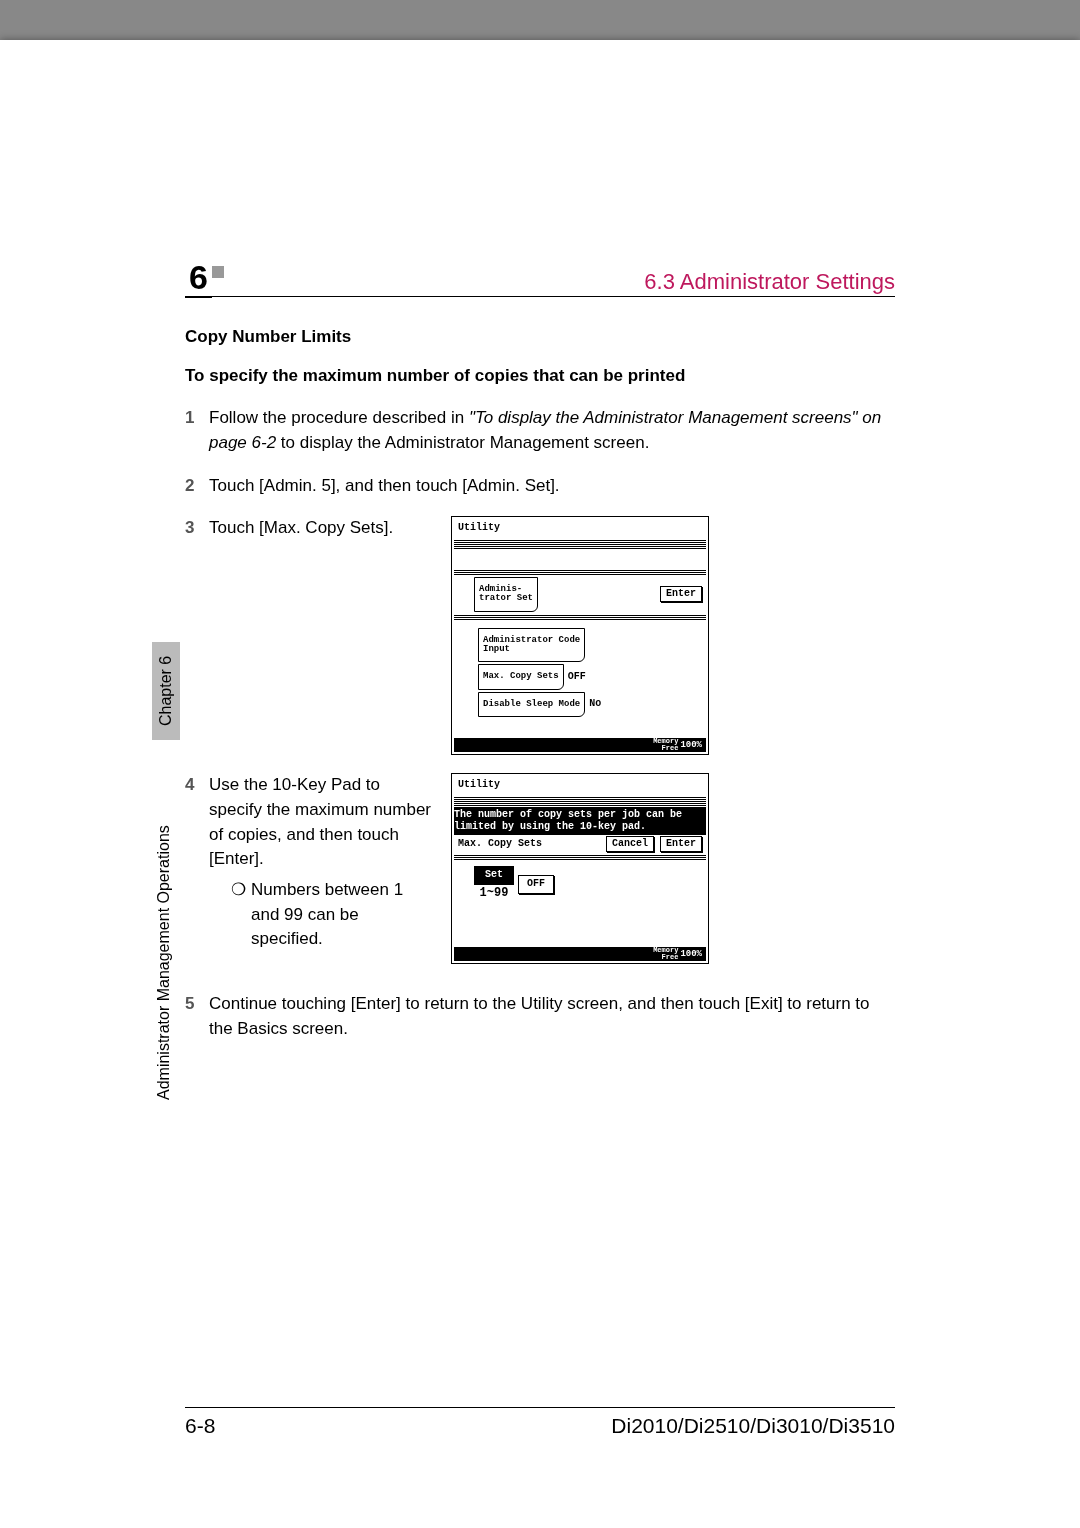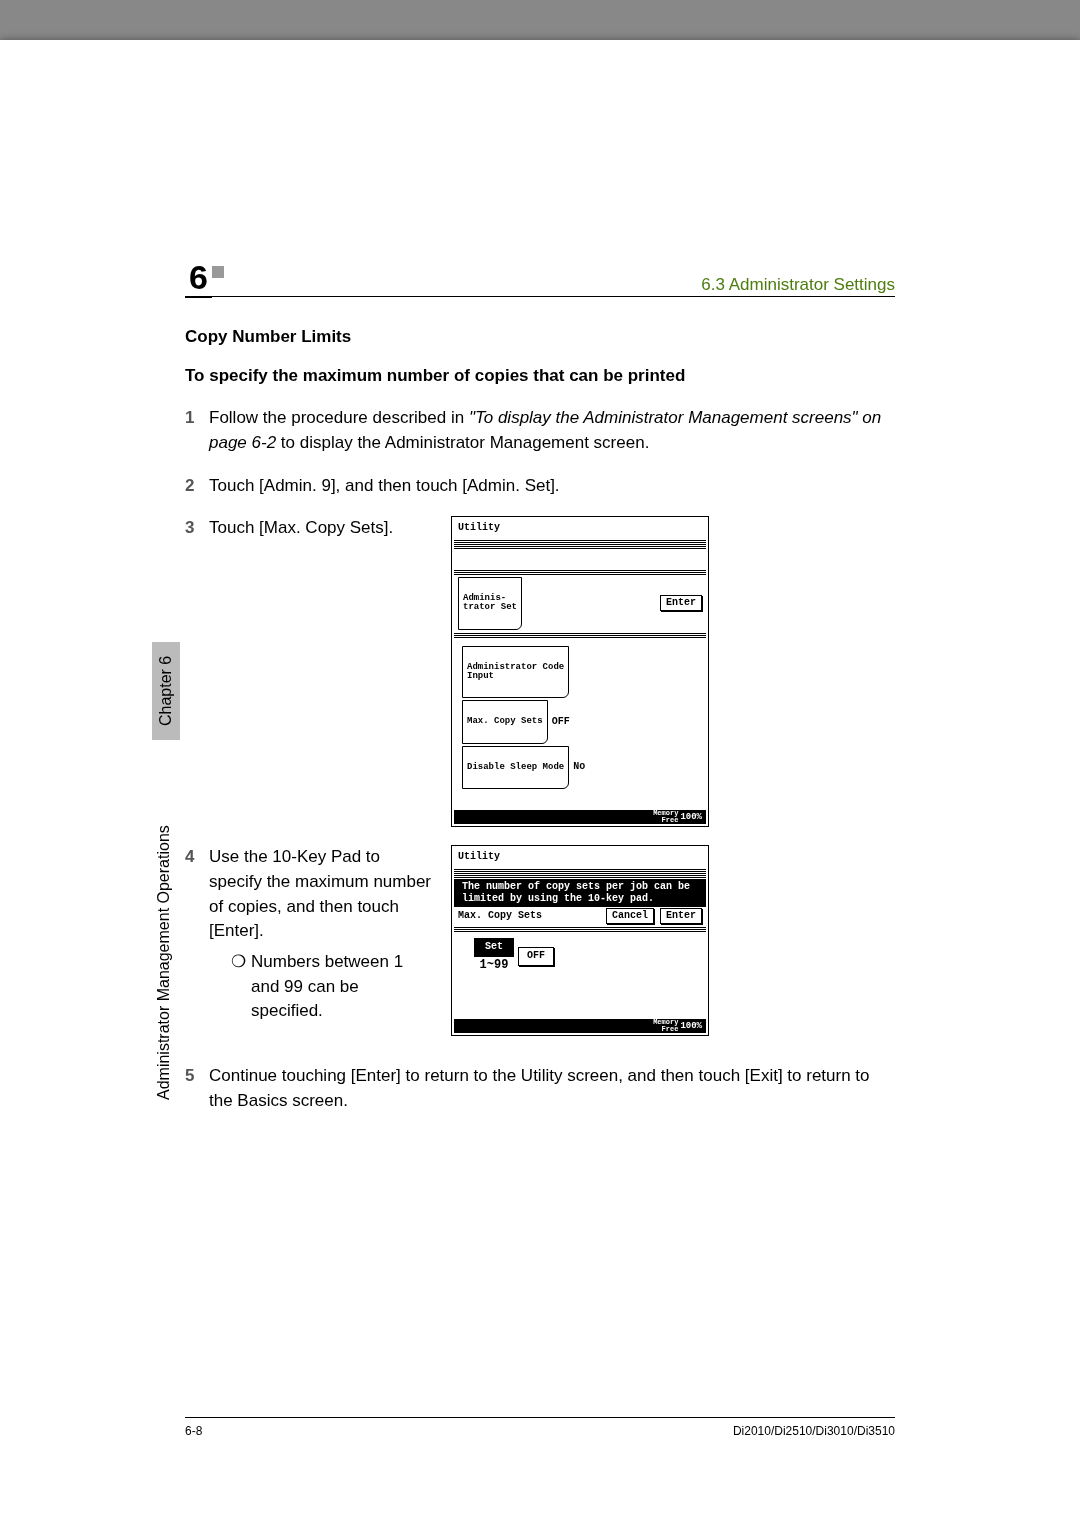--- a/index.html
+++ b/index.html
@@ -40,22 +40,22 @@
   .chapter-num::before {
     content: '';
     position: absolute;
     right: -12px;
     top: 6px;
     width: 12px;
     height: 12px;
     background: #999;
   }
   .section-header {
-    font-size: 17px;
-    color: #4d7c0f;
+    font-size: 22px;
+    color: #be185d;
     padding-bottom: 3px;
     text-align: center;
   }
   .header-line {
     position: absolute;
     top: 256px;
     left: 203px;
     right: 185px;
     height: 1px;
     background: #000;
@@ -129,36 +129,37 @@
     margin: 1px 0;
   }
   .lcd .hatch2 {
     height: 6px;
     background: repeating-linear-gradient(0deg,#000,#000 1px,#fff 1px,#fff 2px);
     margin: 1px 0;
   }
   .lcd .msg {
     background: #000;
     color: #fff;
-    padding: 2px 8px;
+    padding: 2px 0;
     line-height: 1.2;
   }
   .lcd .row {
     display: flex;
     align-items: center;
     padding: 1px 4px;
     gap: 4px;
   }
   .lcd .tab {
     border: 1px solid #000;
     border-bottom-right-radius: 6px;
-    padding: 16px 4px;
+    padding: 7px 4px;
     font-size: 9px;
     line-height: 1.05;
     display: inline-block;
+    margin-left: 16px;
   }
   .lcd .btn {
     border: 1px solid #000;
     padding: 0px 5px;
     box-shadow: 1px 1px 0 #000;
     font-size: 10px;
     background: #fff;
     display: inline-block;
   }
   .lcd .val { font-size: 10px; }
@@ -212,21 +213,21 @@
 
   .footer {
     position: absolute;
     bottom: 130px;
     left: 185px;
     right: 185px;
     display: flex;
     justify-content: space-between;
     border-top: 1px solid #000;
     padding-top: 6px;
-    font-size: 12px;
+    font-size: 21px;
   }
 </style>
 </head>
 <body>
 
 <div class="page">
 
   <div class="header-row">
     <div class="chapter-num">6</div>
     <div class="section-header">6.3 Administrator Settings</div>
@@ -240,21 +241,21 @@
 
     <div class="step">
       <div class="step-num">1</div>
       <div class="step-text">
         <span>Follow the procedure described in </span><span class="italic">"To display the Administrator Management screens" on page 6-2</span><span> to display the Administrator Management screen.</span>
       </div>
     </div>
 
     <div class="step">
       <div class="step-num">2</div>
-      <div class="step-text">Touch [Admin. 9], and then touch [Admin. Set].</div>
+      <div class="step-text">Touch [Admin. 5], and then touch [Admin. Set].</div>
     </div>
 
     <div class="step-row">
       <div class="step-left">
         <div class="step-num">3</div>
         <div class="step-text">Touch [Max. Copy Sets].</div>
       </div>
 
       <div class="lcd">
         <div class="title-row">Utility</div>

